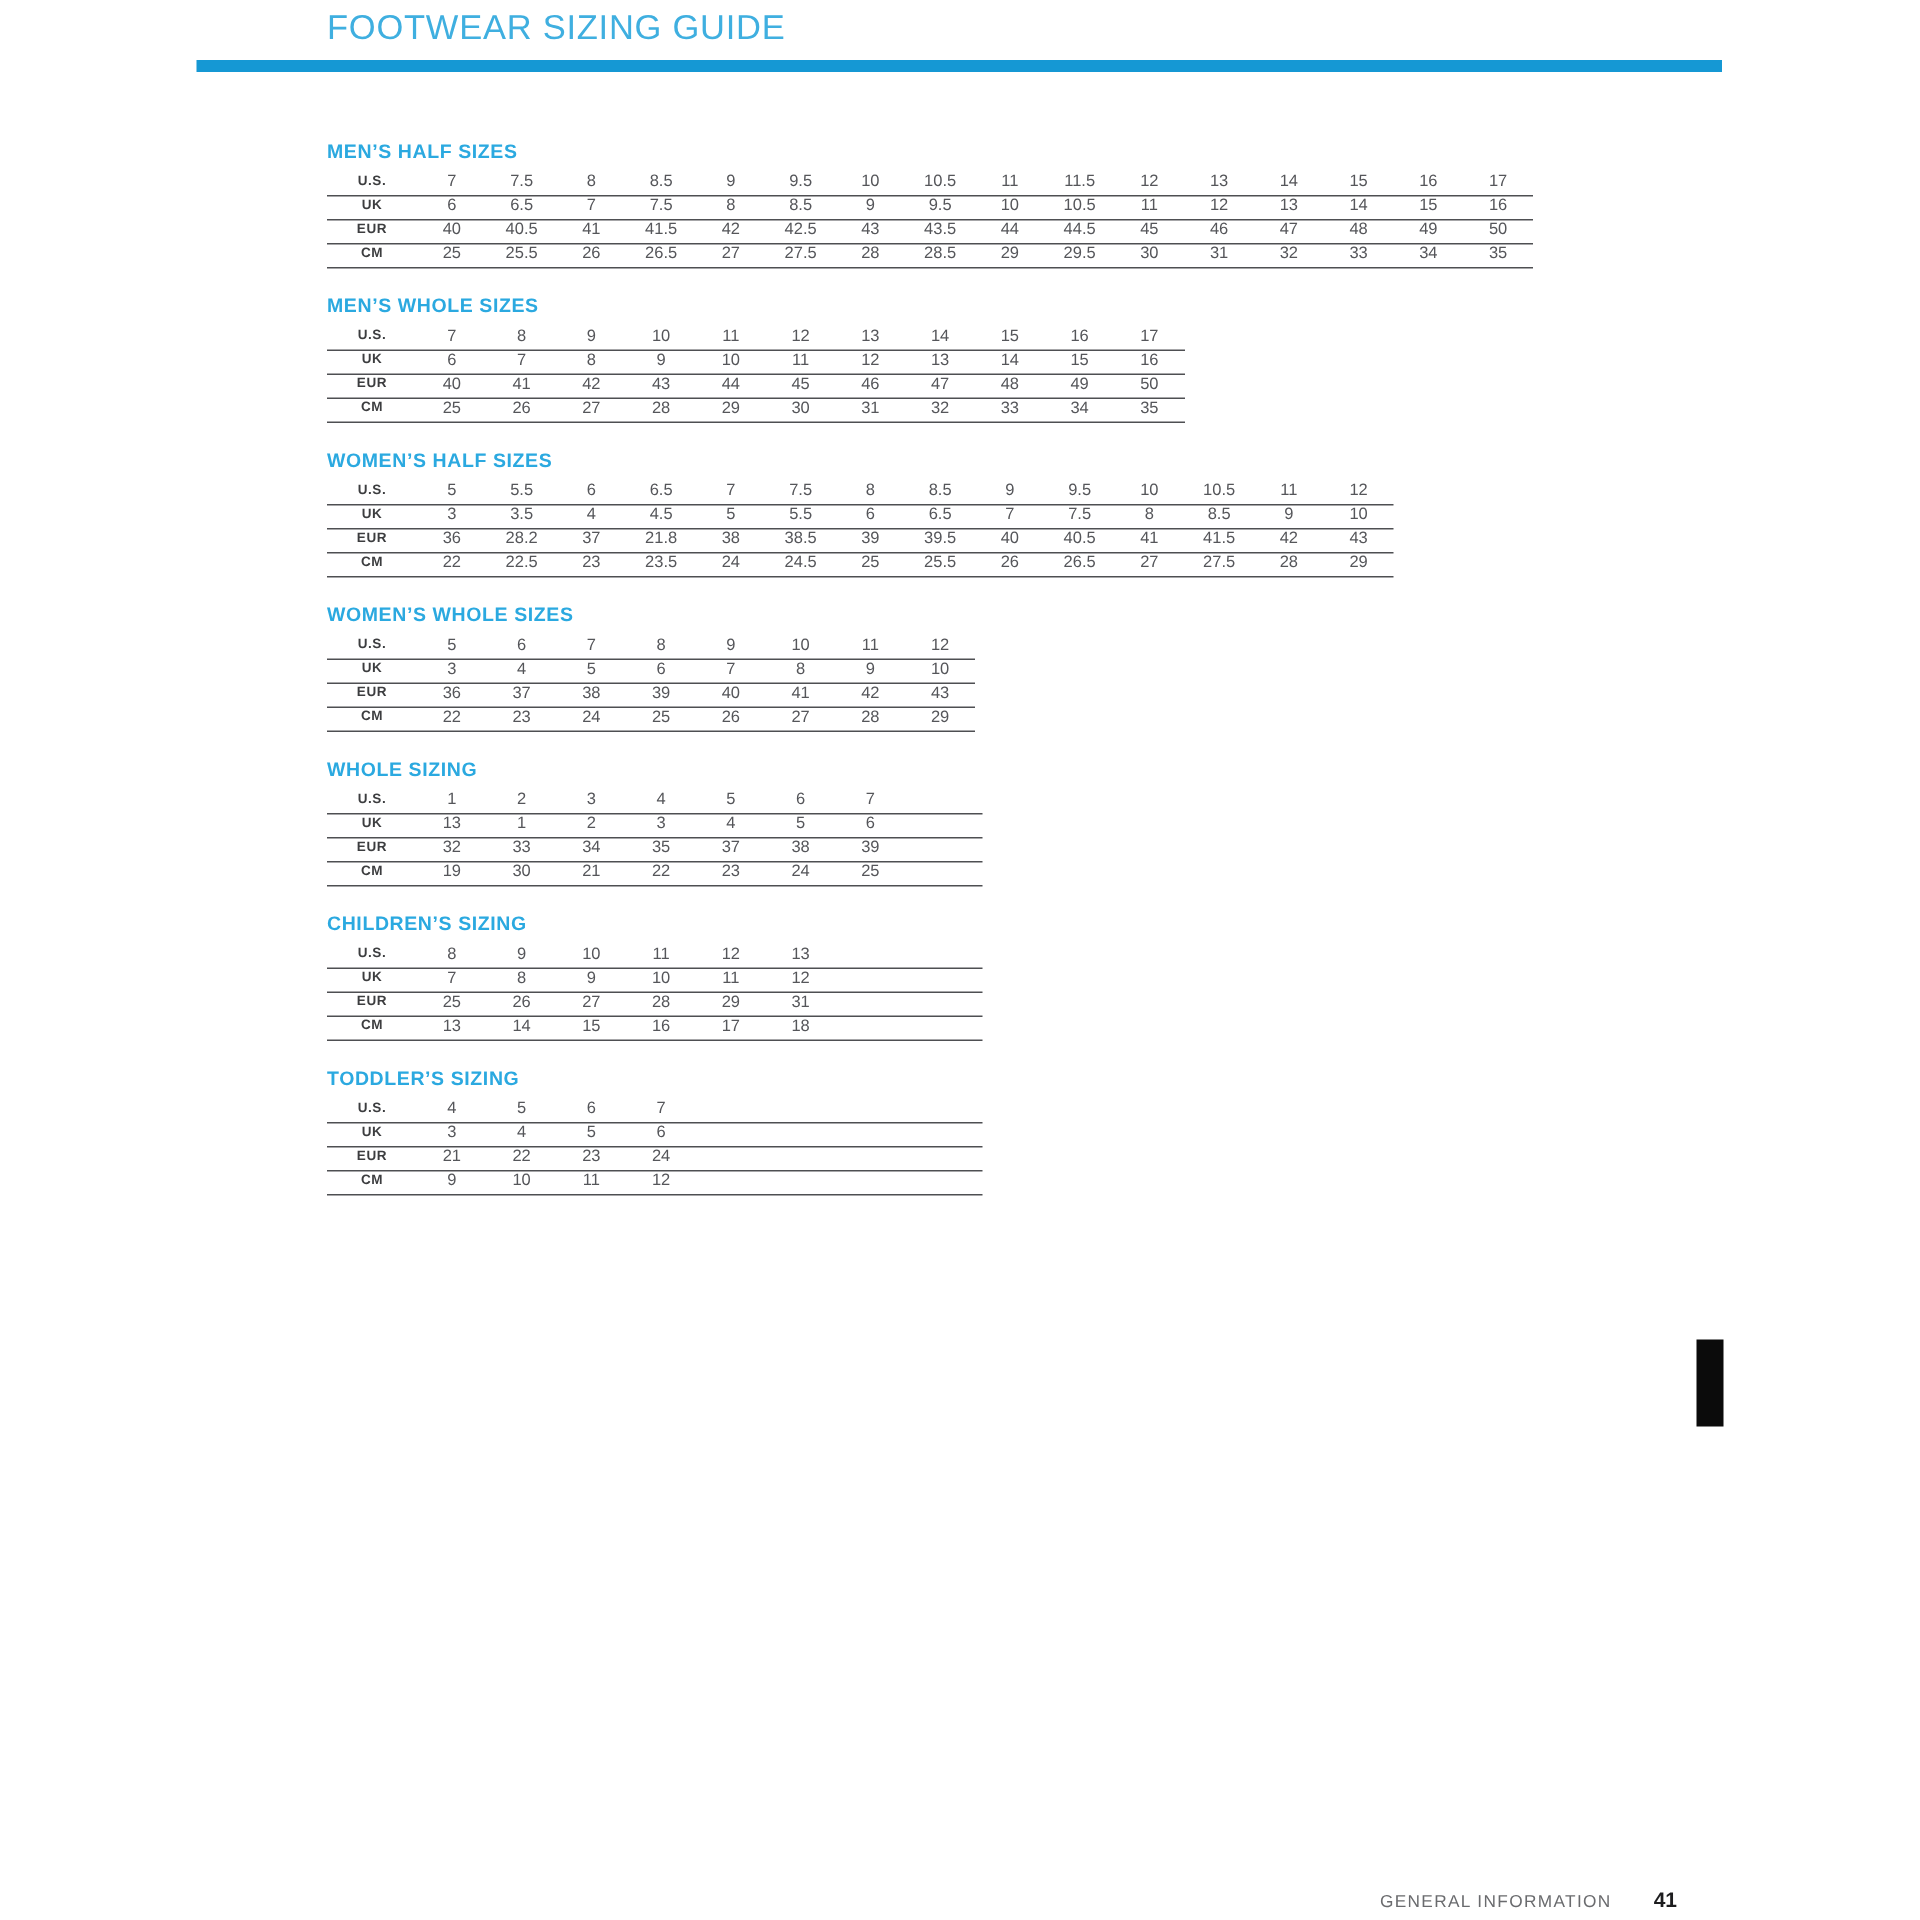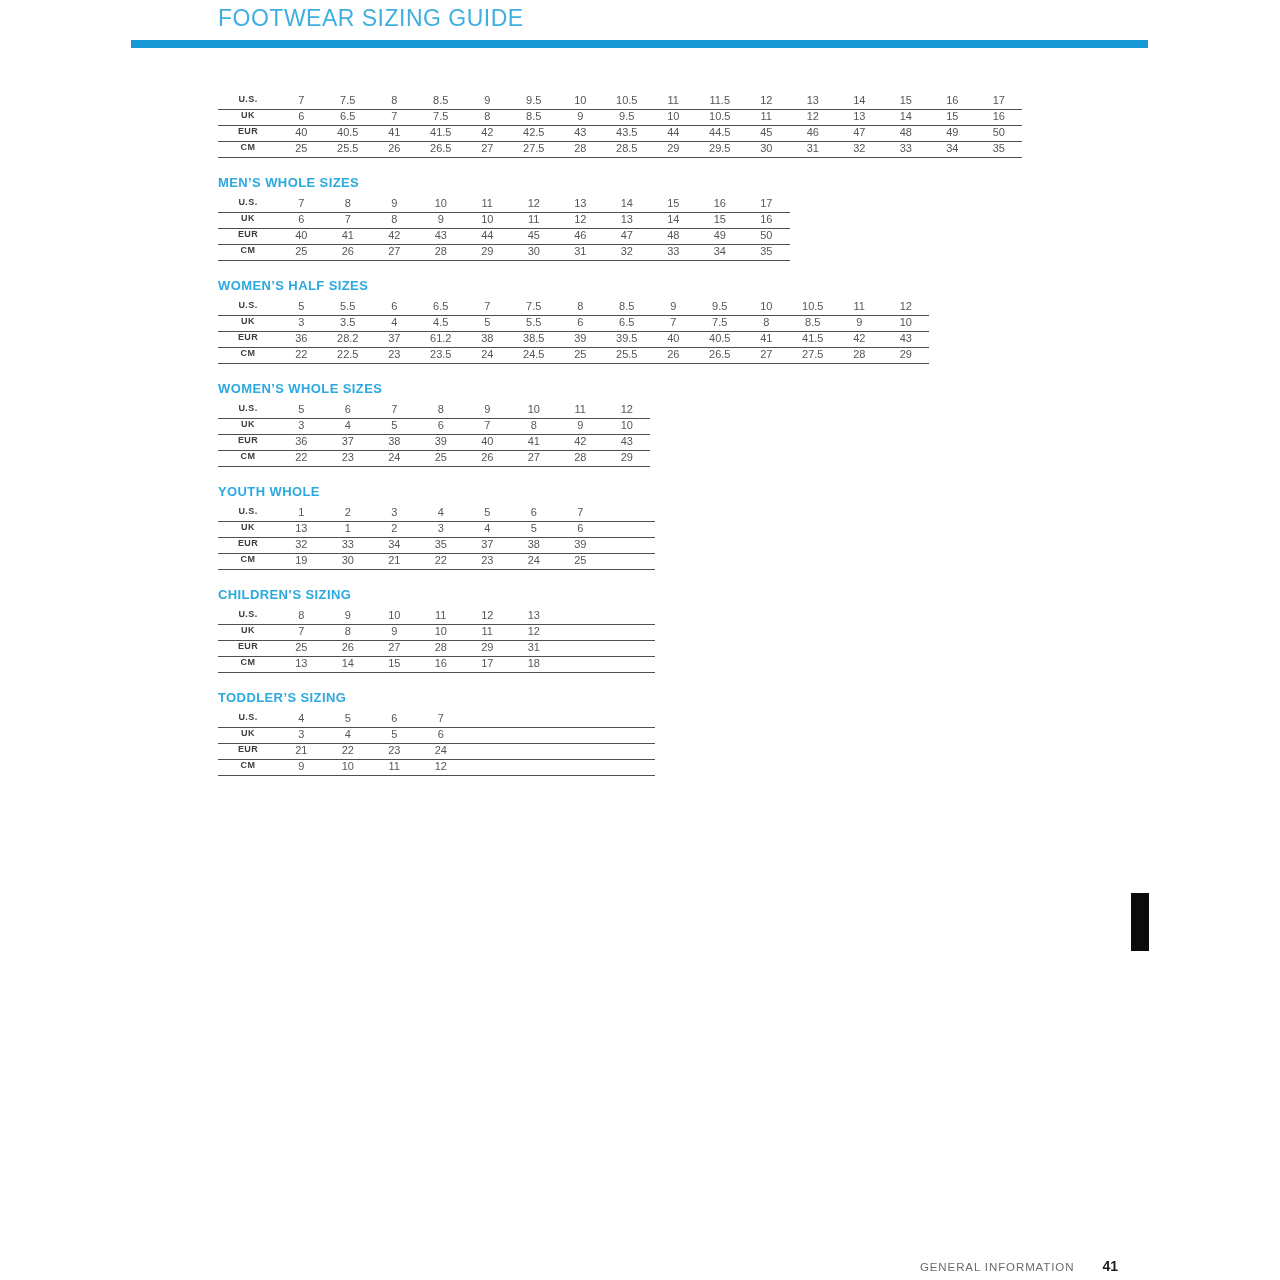--- a/index.html
+++ b/index.html
@@ -50,20 +50,21 @@
   }
 </style>
 </head>
 <body>
 
 <div class="page-title">FOOTWEAR SIZING GUIDE</div>
 <div class="title-rule"></div>
 
 <div id="sections">
     <div class="section">
+      <div class="section-heading">MEN’S HALF SIZES</div>
       <div class="size-table" style="width: 804px;">
         <div class="size-row">
           <div class="cell-label">U.S.</div>
           <div class="cell-value">7</div>
           <div class="cell-value">7.5</div>
           <div class="cell-value">8</div>
           <div class="cell-value">8.5</div>
           <div class="cell-value">9</div>
           <div class="cell-value">9.5</div>
           <div class="cell-value">10</div>
@@ -242,21 +243,21 @@
           <div class="cell-value">8.5</div>
           <div class="cell-value">9</div>
           <div class="cell-value">10</div>
           <div class="cell-filler"></div>
         </div>
         <div class="size-row">
           <div class="cell-label">EUR</div>
           <div class="cell-value">36</div>
           <div class="cell-value">28.2</div>
           <div class="cell-value">37</div>
-          <div class="cell-value">61.2</div>
+          <div class="cell-value">21.8</div>
           <div class="cell-value">38</div>
           <div class="cell-value">38.5</div>
           <div class="cell-value">39</div>
           <div class="cell-value">39.5</div>
           <div class="cell-value">40</div>
           <div class="cell-value">40.5</div>
           <div class="cell-value">41</div>
           <div class="cell-value">41.5</div>
           <div class="cell-value">42</div>
           <div class="cell-value">43</div>
@@ -329,21 +330,21 @@
           <div class="cell-value">25</div>
           <div class="cell-value">26</div>
           <div class="cell-value">27</div>
           <div class="cell-value">28</div>
           <div class="cell-value">29</div>
           <div class="cell-filler"></div>
         </div>
       </div>
     </div>
     <div class="section">
-      <div class="section-heading">YOUTH WHOLE</div>
+      <div class="section-heading">WHOLE SIZING</div>
       <div class="size-table" style="width: 437px;">
         <div class="size-row">
           <div class="cell-label">U.S.</div>
           <div class="cell-value">1</div>
           <div class="cell-value">2</div>
           <div class="cell-value">3</div>
           <div class="cell-value">4</div>
           <div class="cell-value">5</div>
           <div class="cell-value">6</div>
           <div class="cell-value">7</div>

